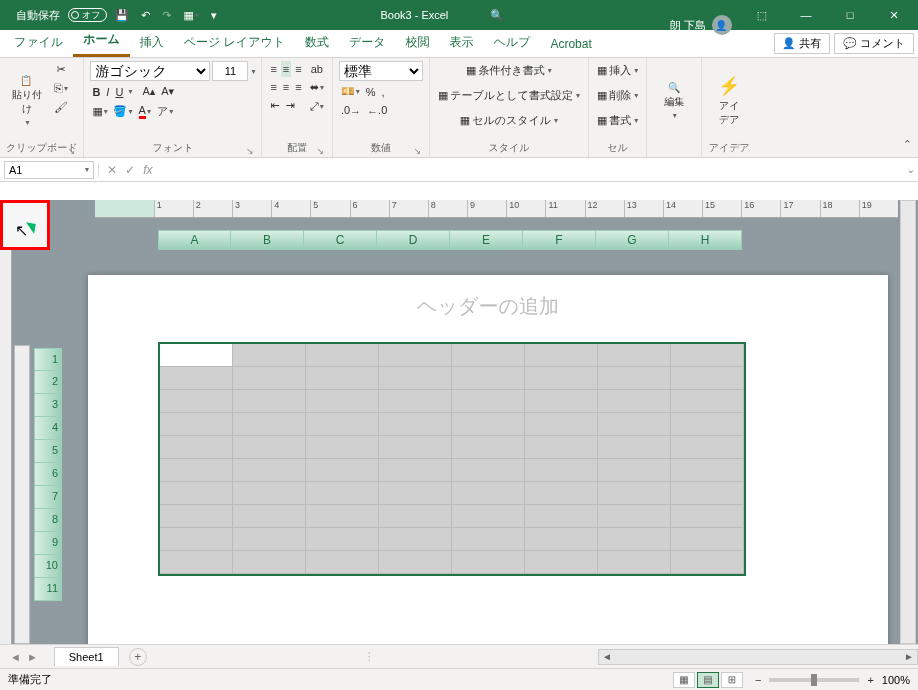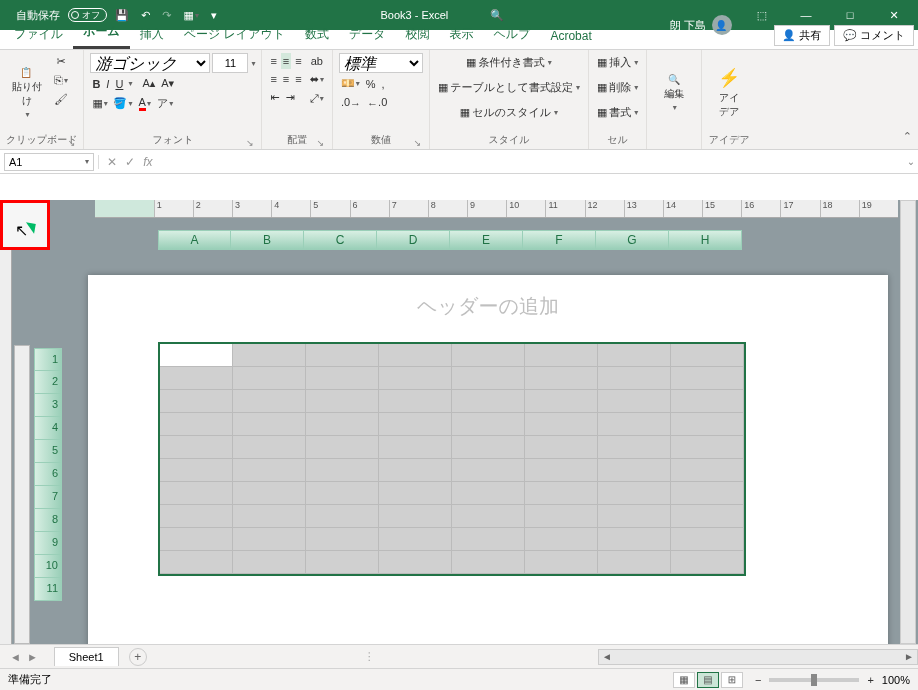--- a/index.html
+++ b/index.html
@@ -9,37 +9,37 @@
 .titlebar-left { display: flex; align-items: center; gap: 4px; padding-left: 12px; }
 .titlebar-center { flex: 1; text-align: center; display: flex; justify-content: center; align-items: center; gap: 12px; }
 .titlebar-right { display: flex; align-items: center; gap: 4px; padding-right: 4px; }
 .qa-btn { padding: 2px 4px; color: #fff; cursor: pointer; display: inline-flex; align-items: center; font-size: 11px; }
 .autosave-toggle { border: 1px solid #fff; border-radius: 8px; padding: 0 6px 0 2px; font-size: 9px; display: flex; align-items: center; gap: 3px; height: 14px; }
 .toggle-dot { width: 8px; height: 8px; border: 1px solid #fff; border-radius: 50%; }
 .win-btn { width: 40px; height: 30px; display: flex; align-items: center; justify-content: center; color: #fff; cursor: pointer; }
 .user-area { display: flex; align-items: center; gap: 6px; padding: 0 6px; margin-top: 20px; }
 .avatar { width: 20px; height: 20px; background: #9aa; border-radius: 50%; display: flex; align-items: center; justify-content: center; font-size: 10px; }
 
-.tabbar { height: 20px; background: #fff; border-bottom: 1px solid #d4d4d4; display: flex; align-items: flex-end; font-size: 12px; padding: 0 4px; }
+.tabbar { height: 28px; background: #fff; border-bottom: 1px solid #d4d4d4; display: flex; align-items: flex-end; font-size: 12px; padding: 0 4px; }
 .tab { padding: 6px 10px; cursor: pointer; color: #217346; }
-.tab.active { border-bottom: 3px solid #404040; font-weight: bold; }
+.tab.active { border-bottom: 3px solid #a16207; font-weight: bold; }
 .tabbar-right { margin-left: auto; display: flex; gap: 4px; padding-bottom: 3px; }
 .share-btn, .comment-btn { border: 1px solid #ccc; background: #fff; padding: 2px 8px; font-size: 11px; cursor: pointer; display: flex; align-items: center; gap: 3px; }
 
 .ribbon { height: 100px; background: #f3f2f1; border-bottom: 1px solid #d4d4d4; display: flex; position: relative; }
 .group { border-right: 1px solid #e1dfdd; padding: 3px 6px 0 6px; display: flex; flex-direction: column; }
 .group-body { flex: 1; display: flex; gap: 4px; }
 .group-label { height: 16px; font-size: 10px; text-align: center; color: #666; position: relative; }
 .launcher { position: absolute; right: 2px; bottom: 1px; font-size: 9px; color: #888; cursor: pointer; }
 .rbn-btn { display: flex; align-items: center; justify-content: center; cursor: pointer; padding: 2px; font-size: 11px; color: #333; }
 .big-btn { flex-direction: column; width: 42px; gap: 2px; font-size: 10px; text-align: center; }
 .ico { display: inline-block; }
 .col { display: flex; flex-direction: column; gap: 2px; }
 .row { display: flex; gap: 2px; align-items: center; }
-.font-select { font-size: 16px; border: 1px solid #ccc; background: #fff; height: 20px; font-style: italic; }
+.font-select { font-size: 14px; border: 1px solid #ccc; background: #fff; height: 20px; }
 .small-input { width: 36px; font-size: 11px; border: 1px solid #ccc; height: 20px; text-align: center; }
 .dd { font-size: 8px; color: #666; padding-left: 1px; }
 .collapse-btn { position: absolute; right: 6px; bottom: 6px; font-size: 11px; color: #666; cursor: pointer; }
 
 .formula-bar { height: 24px; border-bottom: 1px solid #d4d4d4; display: flex; align-items: center; font-size: 12px; }
 .name-box { width: 90px; border: 1px solid #ccc; margin: 2px 4px; padding: 2px 4px; display: flex; align-items: center; justify-content: space-between; font-size: 11px; }
 .fx-area { display: flex; align-items: center; gap: 8px; border-left: 1px solid #ddd; padding: 0 8px; color: #999; }
 .formula-input { flex: 1; border: none; outline: none; font-size: 12px; height: 20px; padding: 0 4px; }
 .fb-expand { width: 14px; color: #888; cursor: pointer; font-size: 10px; text-align: center; }
 

